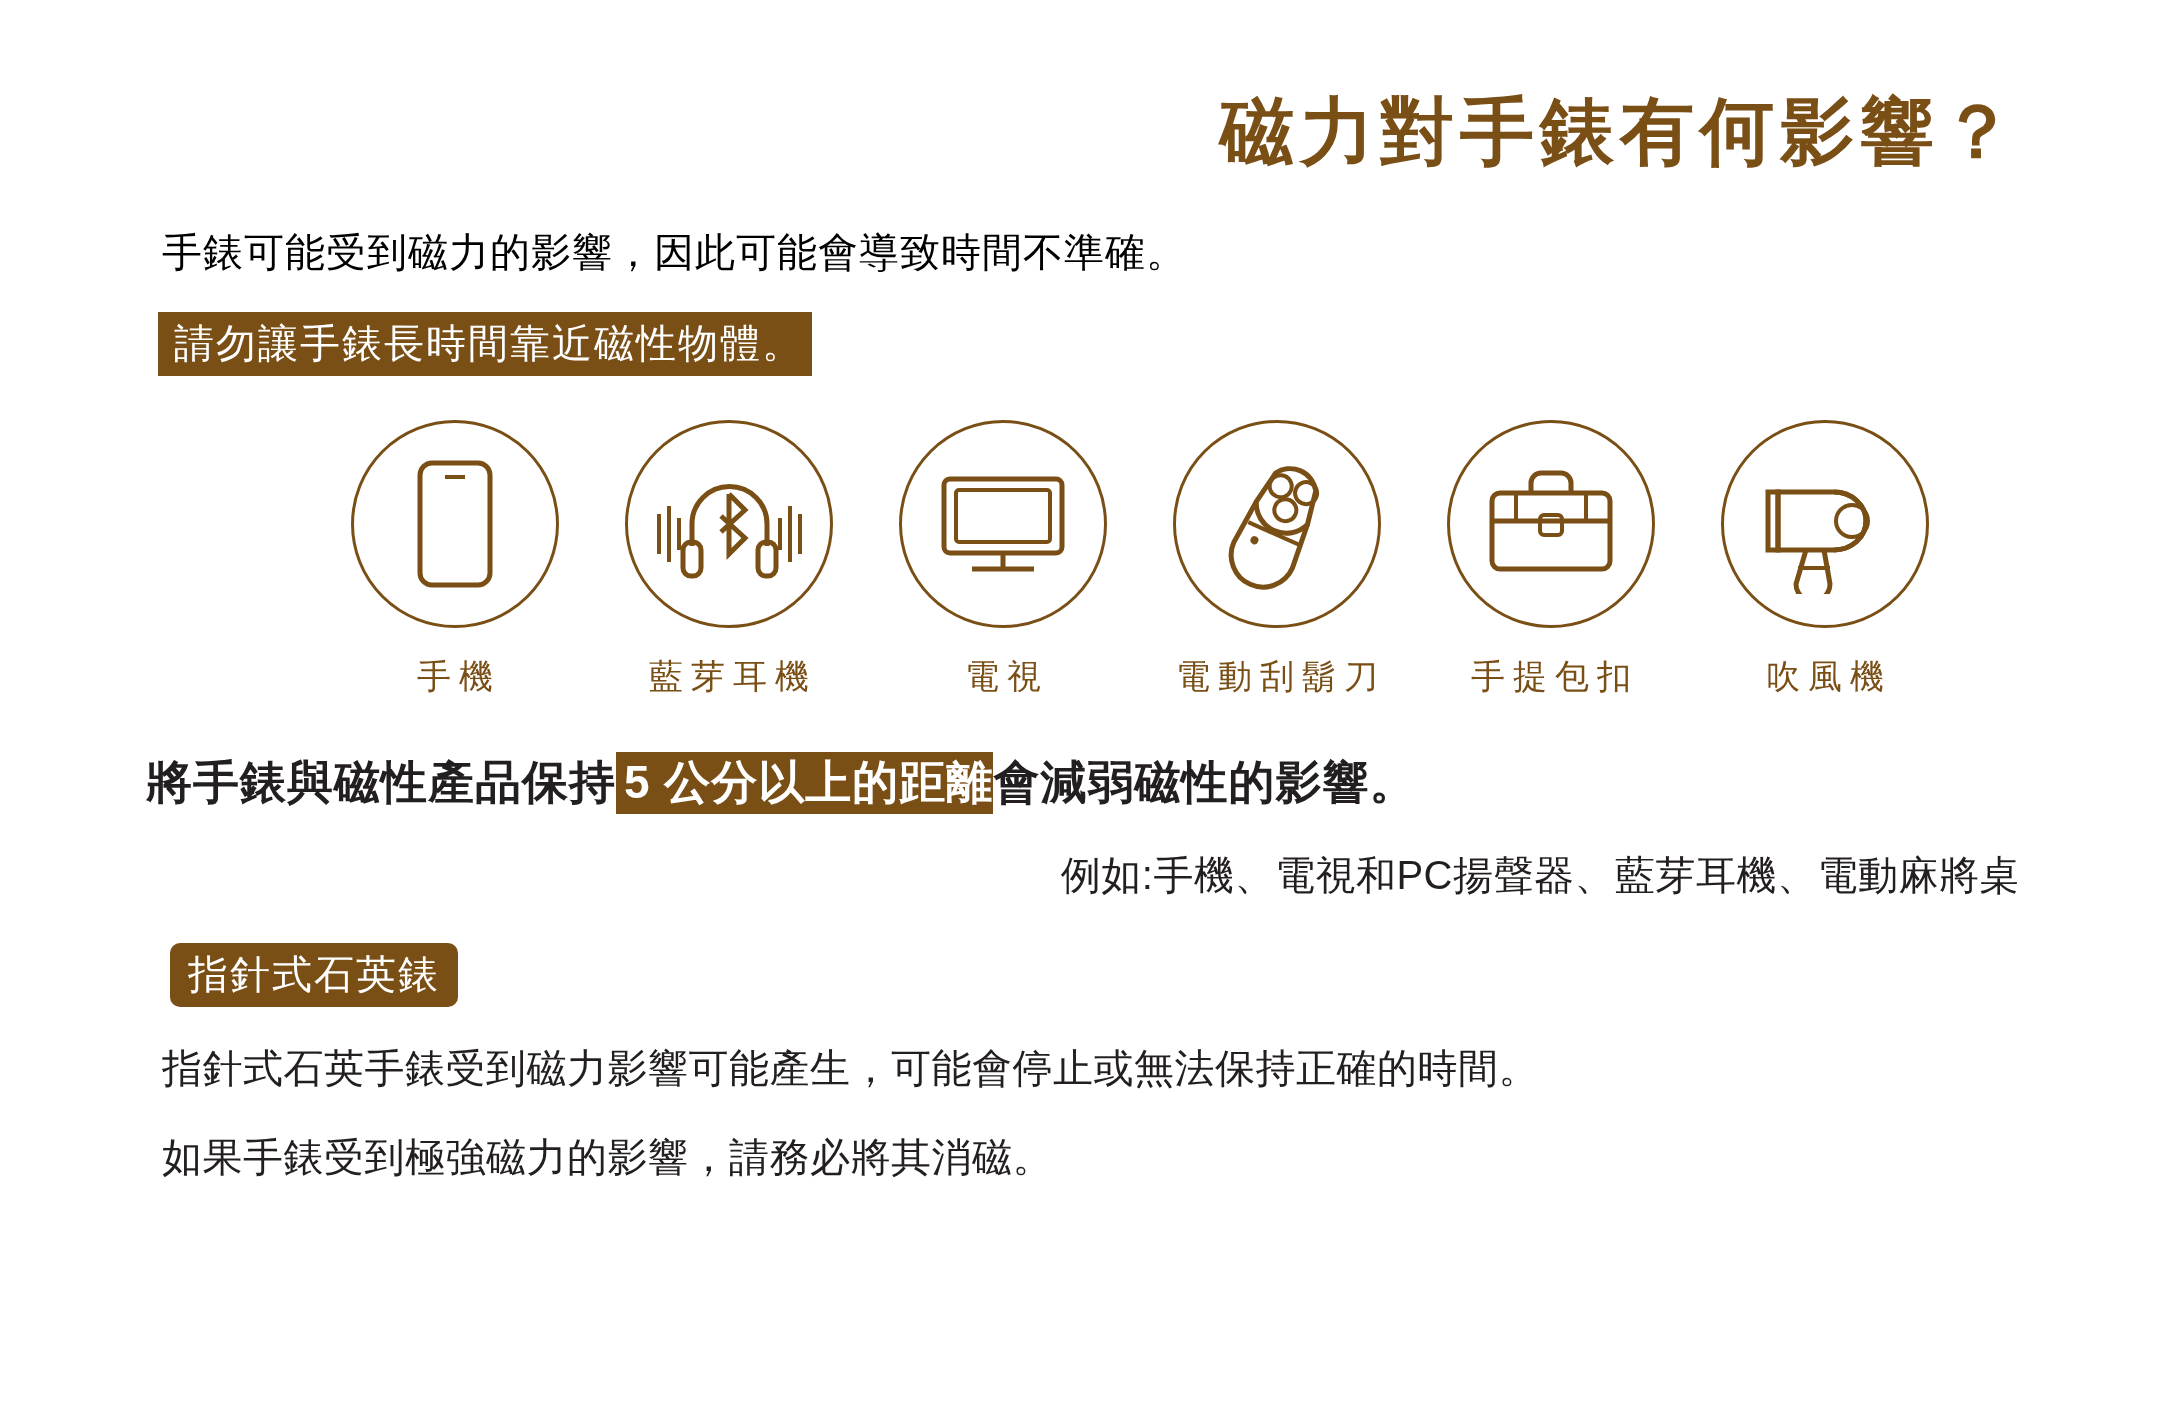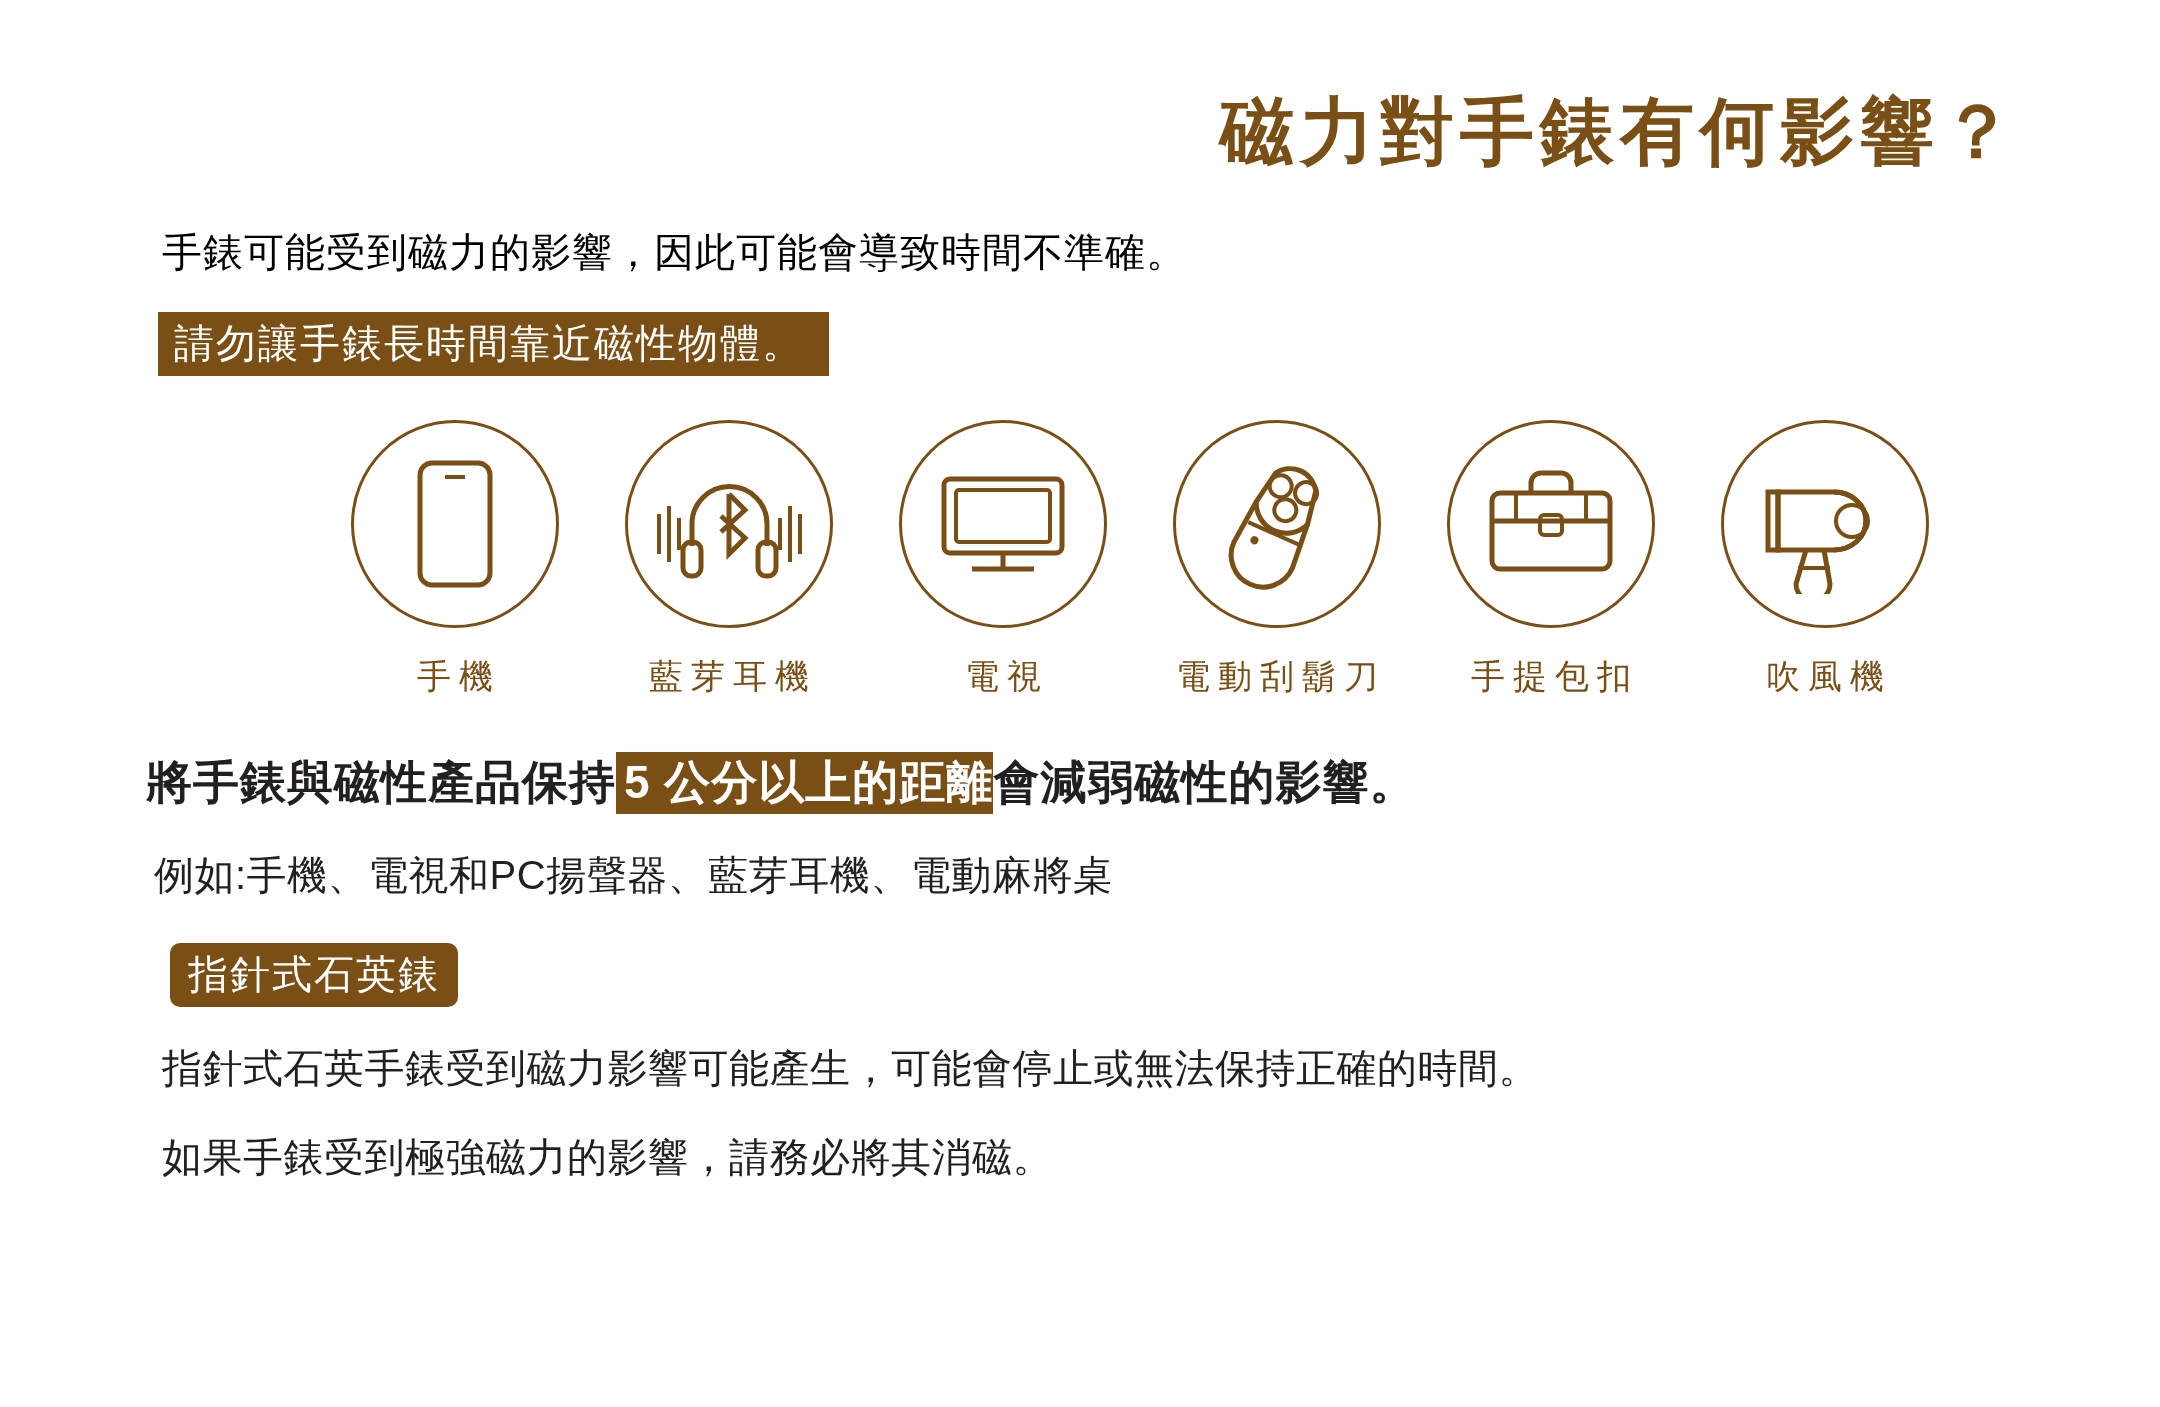--- a/index.html
+++ b/index.html
@@ -43,21 +43,21 @@
     letter-spacing: 1px;
   }
 
   
   .hl-bar {
     display: inline-block;
     background: #7a4f16;
     color: #ffffff;
     font-size: 40px;
     letter-spacing: 2px;
-    padding: 8px 25px 10px 16px;
+    padding: 8px 8px 10px 16px;
     margin: 32px 4px 0 18px;
     line-height: 1.15;
   }
 
   
   .icon-row {
     display: flex;
     justify-content: space-between;
     align-items: flex-start;
     margin: 44px 80px 0 200px;
@@ -105,20 +105,21 @@
     color: #ffffff;
     padding: 4px 0 6px 8px;
   }
 
   
   .example {
     font-size: 40px;
     color: #231f20;
     margin: 34px 0 0 14px;
     letter-spacing: 0.5px;
+    text-align: right;
   }
 
   
   .section-tag {
     display: inline-block;
     background: #7a4f16;
     color: #ffffff;
     font-size: 40px;
     letter-spacing: 2px;
     padding: 8px 18px 10px 18px;

